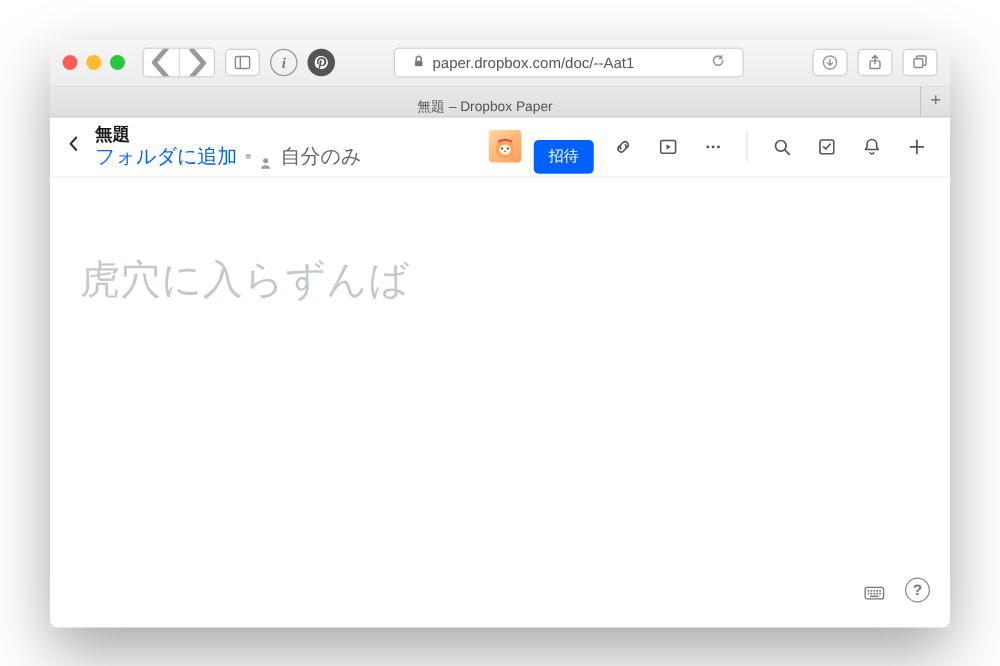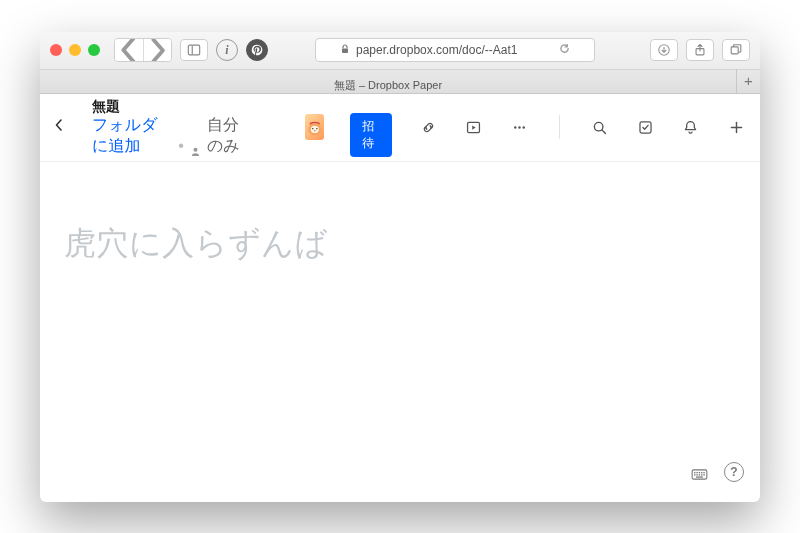--- a/index.html
+++ b/index.html
@@ -43,21 +43,21 @@
     .square-btn { width: 28px; height: 22px; border: 1px solid #cfcfcf; border-radius: 4px; display: flex; align-items: center; justify-content: center; background: #fff; color: #777; }
     .square-btn svg { width: 14px; height: 14px; }
     .addr-bar {
       flex: 1;
       height: 24px;
       background: #fff;
       border: 1px solid #cfcfcf;
       border-radius: 4px;
       display: flex;
       align-items: center;
-      padding: 0 24px;
+      padding: 0 14px;
       gap: 6px;
       font-size: 12px;
       color: #555;
       justify-content: center;
       max-width: 280px;
       margin: 0 auto;
     }
     .addr-bar .lock { font-size: 11px; color: #666; }
     .addr-bar .reload { margin-left: auto; color: #999; }
     .right-chrome { display: flex; gap: 8px; margin-left: 8px; }
@@ -69,26 +69,26 @@
       border-bottom: 1px solid #c7c7c7;
       display: flex;
       align-items: flex-end;
       font-size: 11px;
       color: #555;
     }
     .tab-title { flex: 1; text-align: center; }
     .tab-plus { width: 24px; height: 24px; border-left: 1px solid #c7c7c7; display: flex; align-items: center; justify-content: center; color: #777; font-size: 15px; }
     
     .app-header {
-      height: 68px;
+      height: 48px;
       display: flex;
       align-items: center;
       padding: 0 14px;
       border-bottom: 1px solid #eee;
-      gap: 26px;
+      gap: 10px;
     }
     .back-chevron { color: #333; font-size: 17px; margin-right: 2px; }
     .title-block { display: flex; flex-direction: column; line-height: 1.3; }
     .doc-title { font-size: 14px; font-weight: 600; color: #1a1a1a; }
     .doc-meta { display: flex; align-items: flex-end; gap: 6px; font-size: 16px; }
     .folder-link { color: #0061fe; }
     .meta-dot { color: #bbb; }
     .person-icon { color: #888; display: inline-flex; }
     .meta-text { color: #666; }
     .spacer { flex: 1; }

